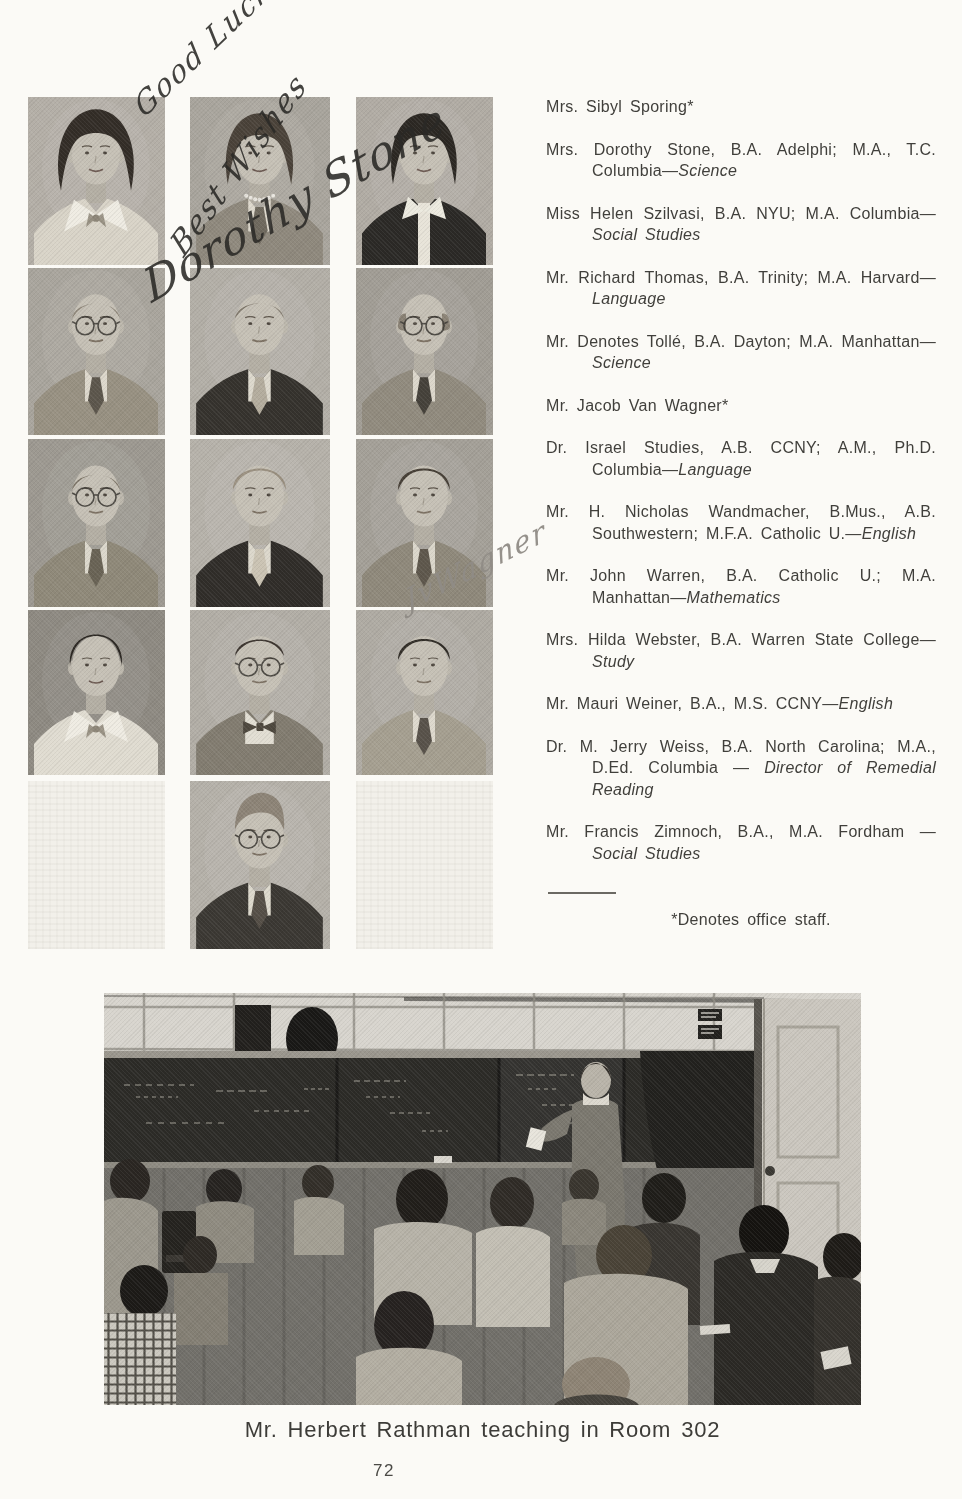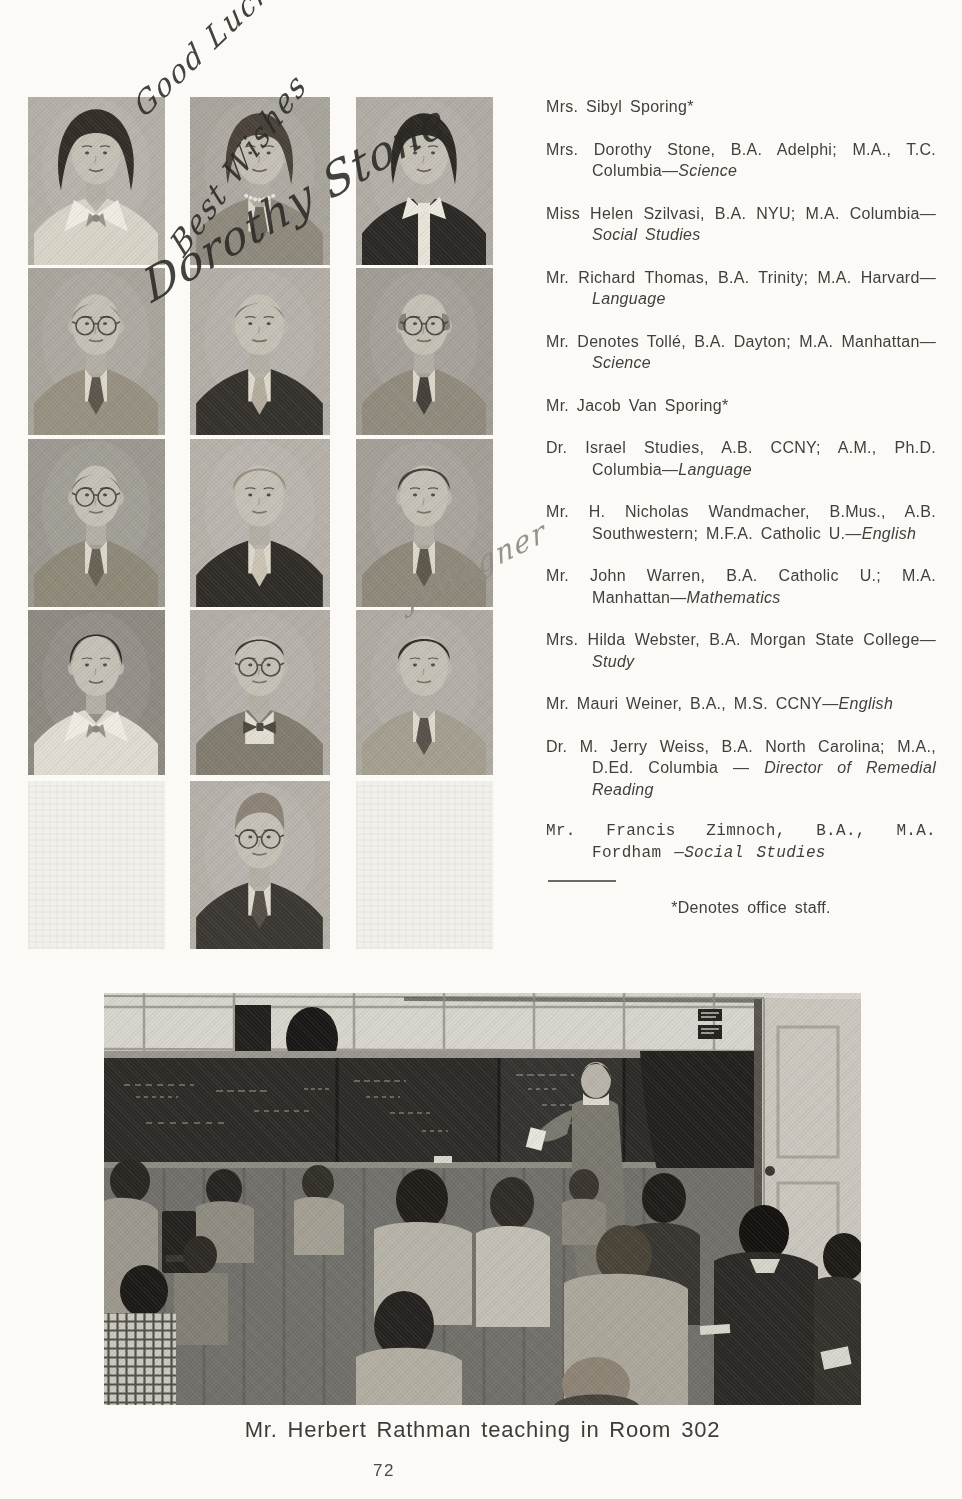--- a/index.html
+++ b/index.html
@@ -39,21 +39,21 @@
   #sig-stone{left:146px;top:262px;font-size:45px;letter-spacing:1px;transform:rotate(-30deg) skewX(-10deg);}
   #sig-wagner{left:406px;top:584px;font-size:29px;color:#908c86;opacity:0.95;transform:rotate(-27deg) skewX(-14deg);}
 
   
   #faculty{
     position:absolute;left:546px;top:96px;width:390px;
     color:#403f3b;font-size:16px;line-height:21.5px;
     letter-spacing:0.3px;word-spacing:3px;
   }
   .entry{margin:0 0 21px 0;text-align:justify;padding-left:46px;text-indent:-46px;}
-  #entries .entry:last-child{margin-bottom:16px;font-family:Liberation Mono, monospace;}
+  #entries .entry:last-child{margin-bottom:28px;}
   .entry i{font-style:italic;}
   .rule{width:68px;border-top:2px solid #6b6963;margin:10px 0 15px 2px;}
   .footnote{padding-left:20px;text-indent:0;text-align:center;margin:0;}
 
   
   #classroom{position:absolute;left:104px;top:993px;width:757px;height:412px;background:#d8d5ce;overflow:hidden;}
   #classroom svg{display:block;width:100%;height:100%;}
 
   #caption{
     position:absolute;left:104px;top:1417px;width:757px;text-align:center;
@@ -390,25 +390,25 @@
   <div class="hand" id="sig-stone">Dorothy Stone</div>
   <div class="hand" id="sig-wagner">JvWagner</div>
 
   <div id="faculty">
     <div id="entries">
         <p class="entry"><span>Mrs. Sibyl Sporing*</span></p>
         <p class="entry"><span>Mrs. Dorothy Stone, B.A. Adelphi; M.A., T.C. Columbia—</span><i>Science</i></p>
         <p class="entry"><span>Miss Helen Szilvasi, B.A. NYU; M.A. Columbia—</span><i>Social Studies</i></p>
         <p class="entry"><span>Mr. Richard Thomas, B.A. Trinity; M.A. Harvard—</span><i>Language</i></p>
         <p class="entry"><span>Mr. Denotes Tollé, B.A. Dayton; M.A. Manhattan—</span><i>Science</i></p>
-        <p class="entry"><span>Mr. Jacob Van Sporing*</span></p>
+        <p class="entry"><span>Mr. Jacob Van Wagner*</span></p>
         <p class="entry"><span>Dr. Israel Studies, A.B. CCNY; A.M., Ph.D. Columbia—</span><i>Language</i></p>
         <p class="entry"><span>Mr. H. Nicholas Wandmacher, B.Mus., A.B. Southwestern; M.F.A. Catholic U.—</span><i>English</i></p>
         <p class="entry"><span>Mr. John Warren, B.A. Catholic U.; M.A. Manhattan—</span><i>Mathematics</i></p>
-        <p class="entry"><span>Mrs. Hilda Webster, B.A. Morgan State College—</span><i>Study</i></p>
+        <p class="entry"><span>Mrs. Hilda Webster, B.A. Warren State College—</span><i>Study</i></p>
         <p class="entry"><span>Mr. Mauri Weiner, B.A., M.S. CCNY—</span><i>English</i></p>
         <p class="entry"><span>Dr. M. Jerry Weiss, B.A. North Carolina; M.A., D.Ed. Columbia — </span><i>Director of Remedial Reading</i></p>
         <p class="entry"><span>Mr. Francis Zimnoch, B.A., M.A. Fordham —</span><i>Social Studies</i></p>
       </div>
     <div class="rule"></div>
     <p class="entry footnote">*Denotes office staff.</p>
   </div>
 
   <div id="classroom" class="halftone">
     <svg viewBox="0 0 757 412" preserveAspectRatio="none">

